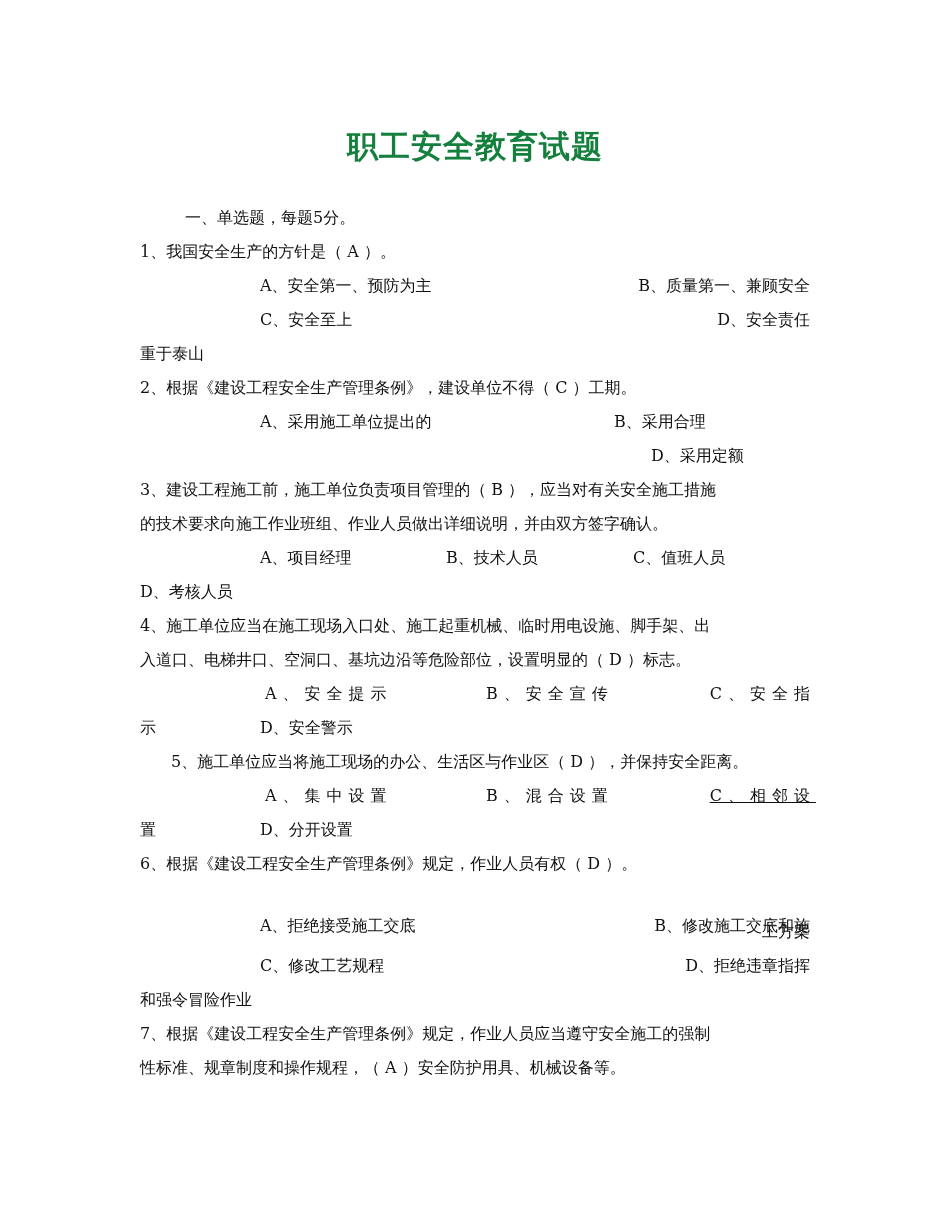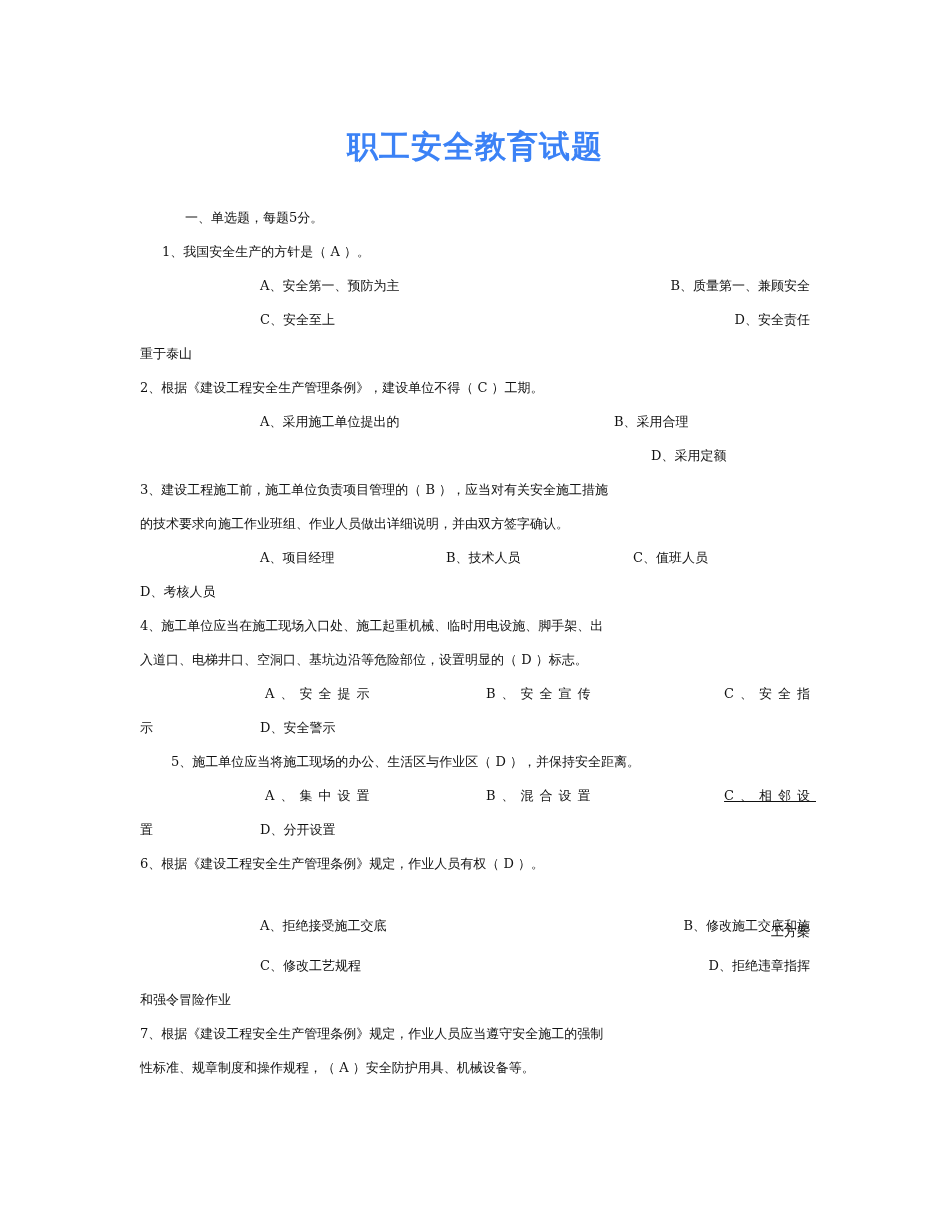--- a/index.html
+++ b/index.html
@@ -1,34 +1,34 @@
 <!DOCTYPE html>
 <html><head>
 <meta charset="utf-8">
 <style>
   html, body { margin: 0; padding: 0; background: #ffffff; }
   body { width: 950px; height: 1230px; position: relative; overflow: hidden;
          font-family: "DejaVu Serif", "Liberation Serif", serif; color: #111111; }
   .title { position: absolute; left: 0; width: 950px; top: 126px; text-align: center;
-           font-size: 31px; font-weight: bold; color: #3b82f6; letter-spacing: 1px;
+           font-size: 31px; font-weight: bold; color: #15803d; letter-spacing: 1px;
            font-family: "DejaVu Sans", "Liberation Sans", sans-serif; }
   .line { position: absolute; left: 140px; width: 670px; height: 34px; line-height: 34px;
-          font-size: 13px; white-space: nowrap; }
+          font-size: 16px; white-space: nowrap; }
   .opt { position: absolute; top: 0; white-space: nowrap; }
   .spaced { letter-spacing: 6px; }
 </style>
 </head>
 <body>
 
 <div>
   <div class="title">职工安全教育试题</div>
 
   <div class="line" style="top:201px; left:185px;">一、单选题，每题5分。</div>
 
-  <div class="line" style="top:235px;margin-left:22px;">1、我国安全生产的方针是（ A ）。</div>
+  <div class="line" style="top:235px;">1、我国安全生产的方针是（ A ）。</div>
   <div class="line" style="top:269px;">
     <span class="opt" style="left:120px;">A、安全第一、预防为主</span>
     <span class="opt" style="right:0;">B、质量第一、兼顾安全</span>
   </div>
   <div class="line" style="top:303px;">
     <span class="opt" style="left:120px;">C、安全至上</span>
     <span class="opt" style="right:0;">D、安全责任</span>
   </div>
   <div class="line" style="top:337px;">重于泰山</div>
 

